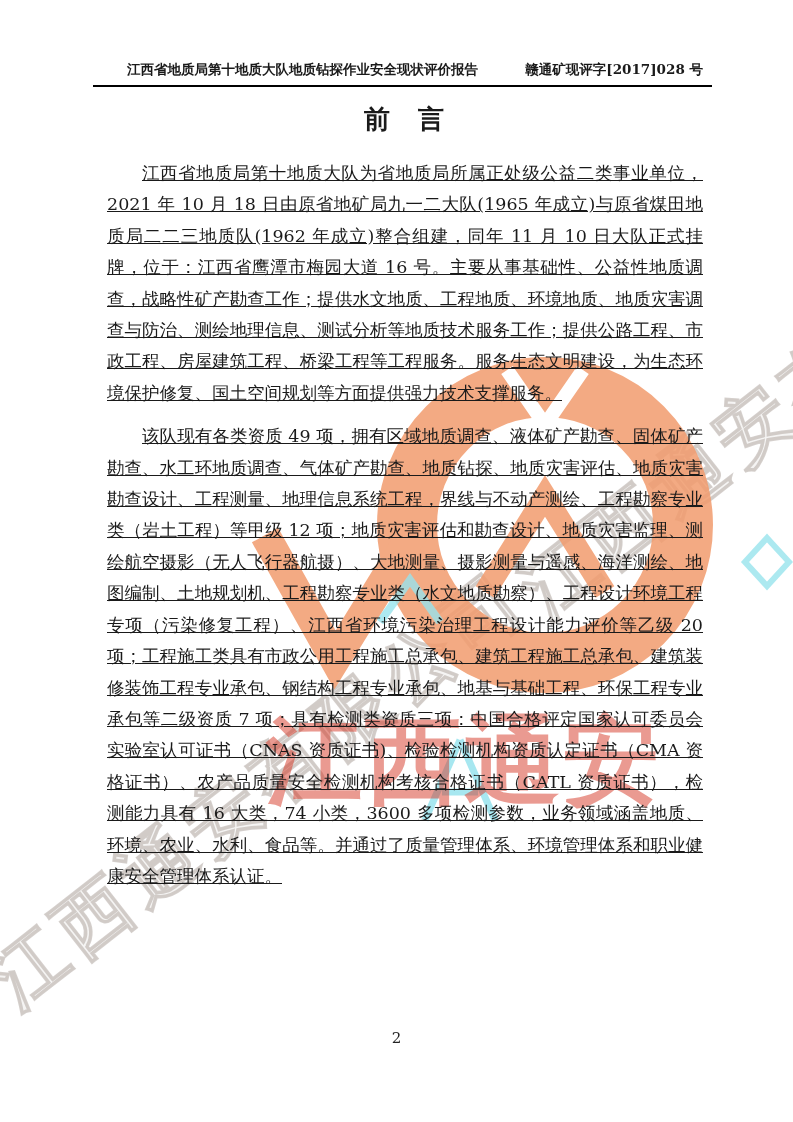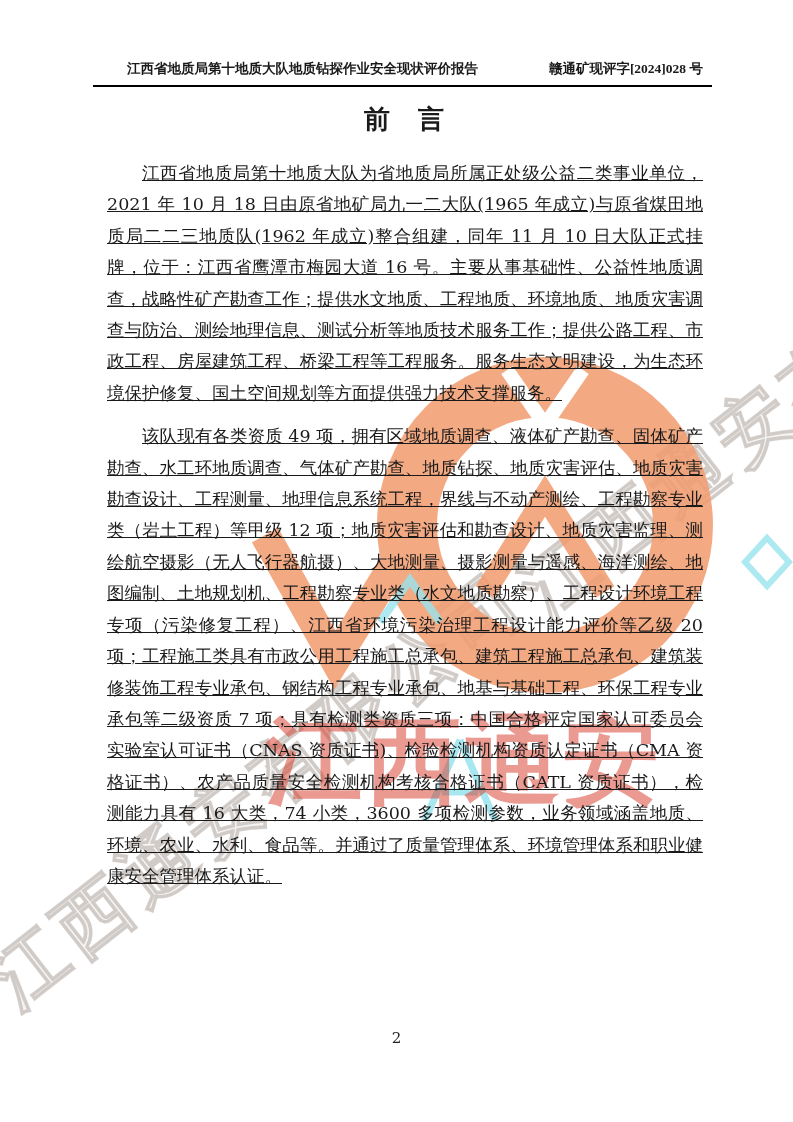--- a/index.html
+++ b/index.html
@@ -25,21 +25,20 @@
   }
   .wm-stamp{position:absolute;left:245px;top:330px;opacity:0.85;}
   
   .content{position:absolute;inset:0;z-index:2;}
   .header{
     position:absolute;top:60px;left:93px;width:619px;
     display:flex;justify-content:space-between;align-items:flex-end;
     font-weight:bold;font-size:13.5px;line-height:18px;
     padding:0 9px 7px 34px;box-sizing:border-box;
     border-bottom:2px solid #000;
-    font-family:Liberation Serif, serif;
   }
   .doc-title{
     position:absolute;top:102px;left:8px;width:100%;text-align:center;
     font-size:26px;font-weight:bold;letter-spacing:1px;
   }
   .body-text{
     position:absolute;top:146px;left:95px;width:620px;
     font-size:17.5px;line-height:31.4px;text-align:justify;
   }
   .body-text p{margin:12px;text-indent:2em;text-decoration:underline;}
@@ -76,21 +75,21 @@
       <path d="M522,208 L544,232 L522,256 L500,232 Z" fill="none" stroke="#86DEEA" stroke-width="6" opacity="0.8"></path>
     </svg>
 
     <div class="wm-red">江西通安</div>
   </div>
 
   <div class="content">
 
     <div class="header">
       <span>江西省地质局第十地质大队地质钻探作业安全现状评价报告</span>
-      <span>赣通矿现评字[2024]028 号</span>
+      <span>赣通矿现评字[2017]028 号</span>
     </div>
 
     <div class="doc-title">前　言</div>
 
     <div class="body-text">
       <p>江西省地质局第十地质大队为省地质局所属正处级公益二类事业单位，2021 年 10 月 18 日由原省地矿局九一二大队(1965 年成立)与原省煤田地质局二二三地质队(1962 年成立)整合组建，同年 11 月 10 日大队正式挂牌，位于：江西省鹰潭市梅园大道 16 号。主要从事基础性、公益性地质调查，战略性矿产勘查工作；提供水文地质、工程地质、环境地质、地质灾害调查与防治、测绘地理信息、测试分析等地质技术服务工作；提供公路工程、市政工程、房屋建筑工程、桥梁工程等工程服务。服务生态文明建设，为生态环境保护修复、国土空间规划等方面提供强力技术支撑服务。</p>
       <p>该队现有各类资质 49 项，拥有区域地质调查、液体矿产勘查、固体矿产勘查、水工环地质调查、气体矿产勘查、地质钻探、地质灾害评估、地质灾害勘查设计、工程测量、地理信息系统工程，界线与不动产测绘、工程勘察专业类（岩土工程）等甲级 12 项；地质灾害评估和勘查设计、地质灾害监理、测绘航空摄影（无人飞行器航摄）、大地测量、摄影测量与遥感、海洋测绘、地图编制、土地规划机、工程勘察专业类（水文地质勘察）、工程设计环境工程专项（污染修复工程）、江西省环境污染治理工程设计能力评价等乙级 20 项；工程施工类具有市政公用工程施工总承包、建筑工程施工总承包、建筑装修装饰工程专业承包、钢结构工程专业承包、地基与基础工程、环保工程专业承包等二级资质 7 项；具有检测类资质三项：中国合格评定国家认可委员会实验室认可证书（CNAS 资质证书)、检验检测机构资质认定证书（CMA 资格证书）、农产品质量安全检测机构考核合格证书（CATL 资质证书），检测能力具有 16 大类，74 小类，3600 多项检测参数，业务领域涵盖地质、环境、农业、水利、食品等。并通过了质量管理体系、环境管理体系和职业健康安全管理体系认证。</p>
     </div>
 
     <div class="footer">2</div>

